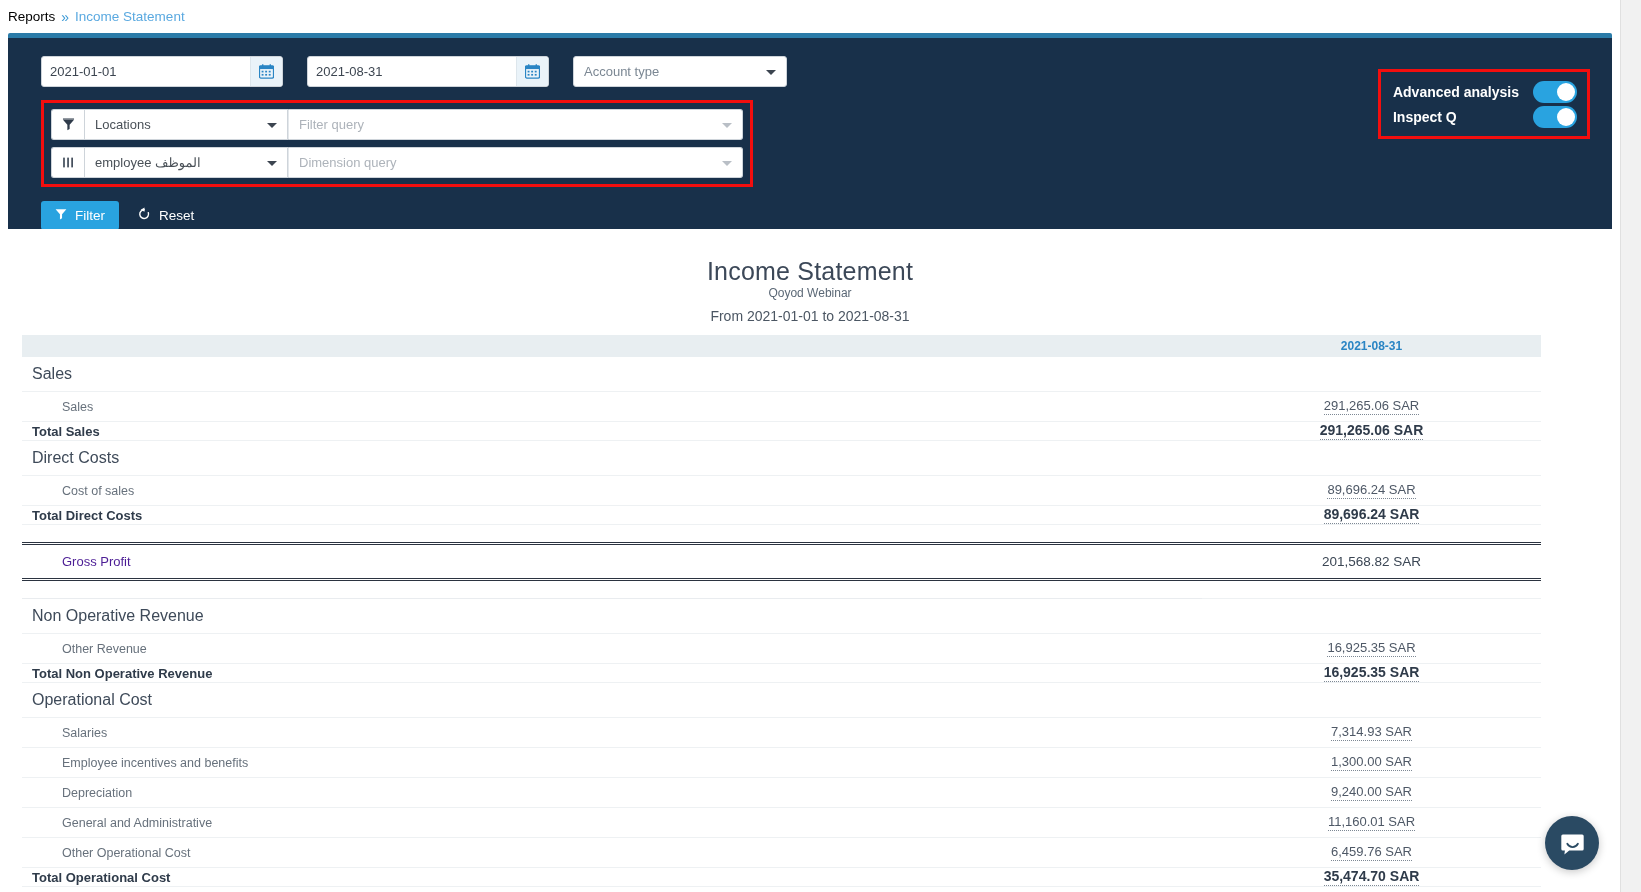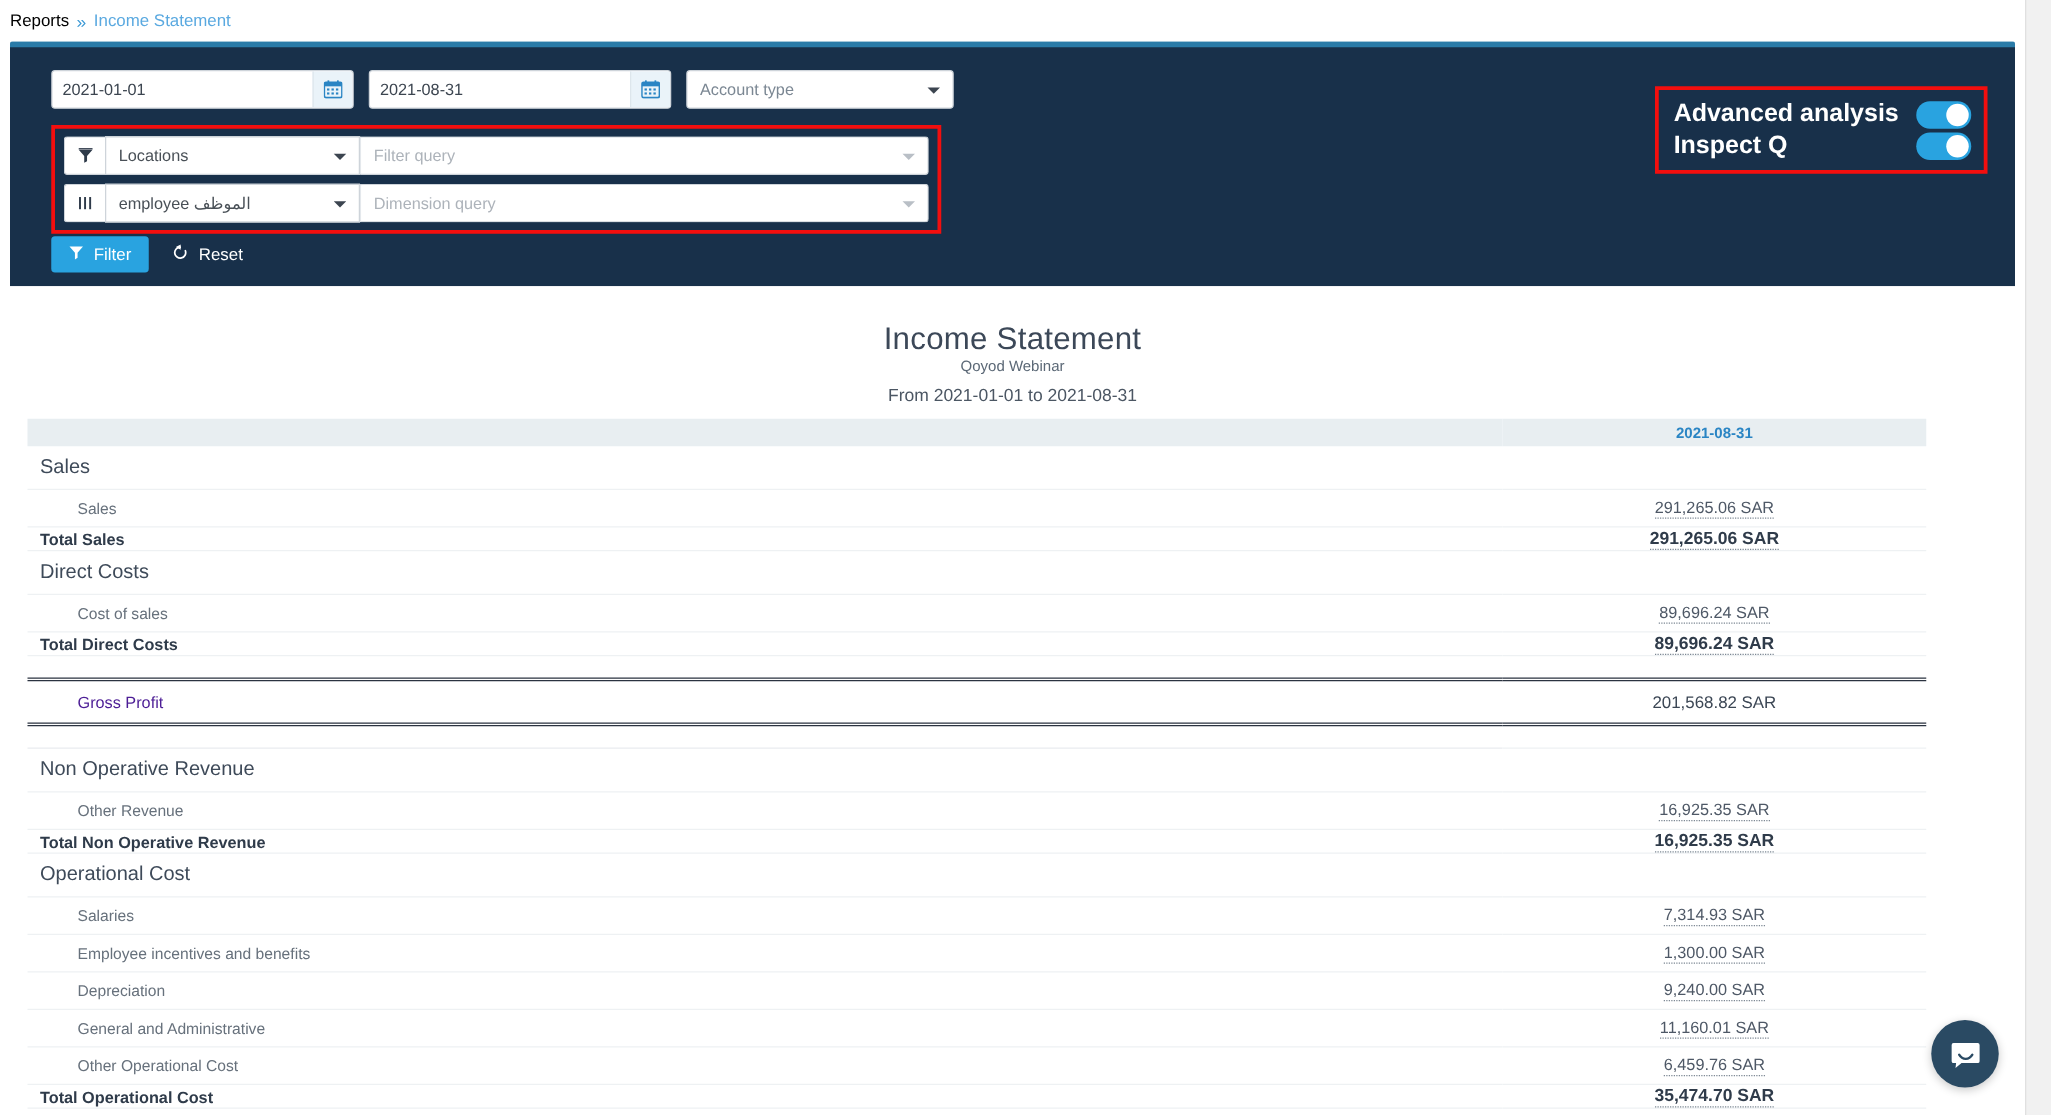--- a/index.html
+++ b/index.html
@@ -49,21 +49,21 @@
     position: relative;
     margin: 0 8px 0 8px;
     width: 1604px;
     height: 196px;
     background: #18304a;
     border-top: 5px solid #2a7ba8;
     border-radius: 2px 2px 0 0;
   }
   .panel-inner { position: relative; padding: 18px 0 0 33px; }
 
-  .row-dates { display: flex; align-items: center; gap: 12px; }
+  .row-dates { display: flex; align-items: center; gap: 24px; }
 
   .date-field {
     position: relative;
     display: flex; align-items: stretch;
     width: 242px; height: 31px;
     background: #ffffff;
     border: 1px solid #ced4da;
     border-radius: 3px;
     overflow: hidden;
   }
@@ -148,21 +148,21 @@
     border-left: 1px solid #e4e8ec;
     border-radius: 0 3px 3px 0;
     display: flex; align-items: center;
     padding: 0 24px 0 10px;
     font-size: 13px;
     color: #adb3ba;
     cursor: text;
   }
 
   
-  .btn-row { display: flex; align-items: flex-start; margin-top: 2px; gap: 8px; }
+  .btn-row { display: flex; align-items: flex-start; margin-top: 14px; gap: 8px; }
   .btn-filter {
     display: inline-flex; align-items: center; gap: 8px;
     height: 29px;
     padding: 0 14px;
     background: #29a3e0;
     color: #ffffff;
     border: 0; border-radius: 3px;
     font-size: 13.5px;
     font-family: "Liberation Sans", sans-serif;
     cursor: pointer;
@@ -182,21 +182,21 @@
   
   .redbox-toggles {
     position: absolute;
     top: 31px; right: 22px;
     border: 3px solid #f30e0e;
     padding: 7px 10px 7px 12px;
   }
   .toggle-row { display: flex; align-items: center; justify-content: space-between; gap: 14px; height: 25px; }
   .toggle-label {
     color: #ffffff;
-    font-size: 20px;
+    font-size: 14px;
     font-weight: bold;
     white-space: nowrap;
   }
   .switch {
     position: relative;
     width: 44px; height: 22px;
     border-radius: 11px;
     background: #29a3e0;
     cursor: pointer;
     flex: 0 0 auto;

